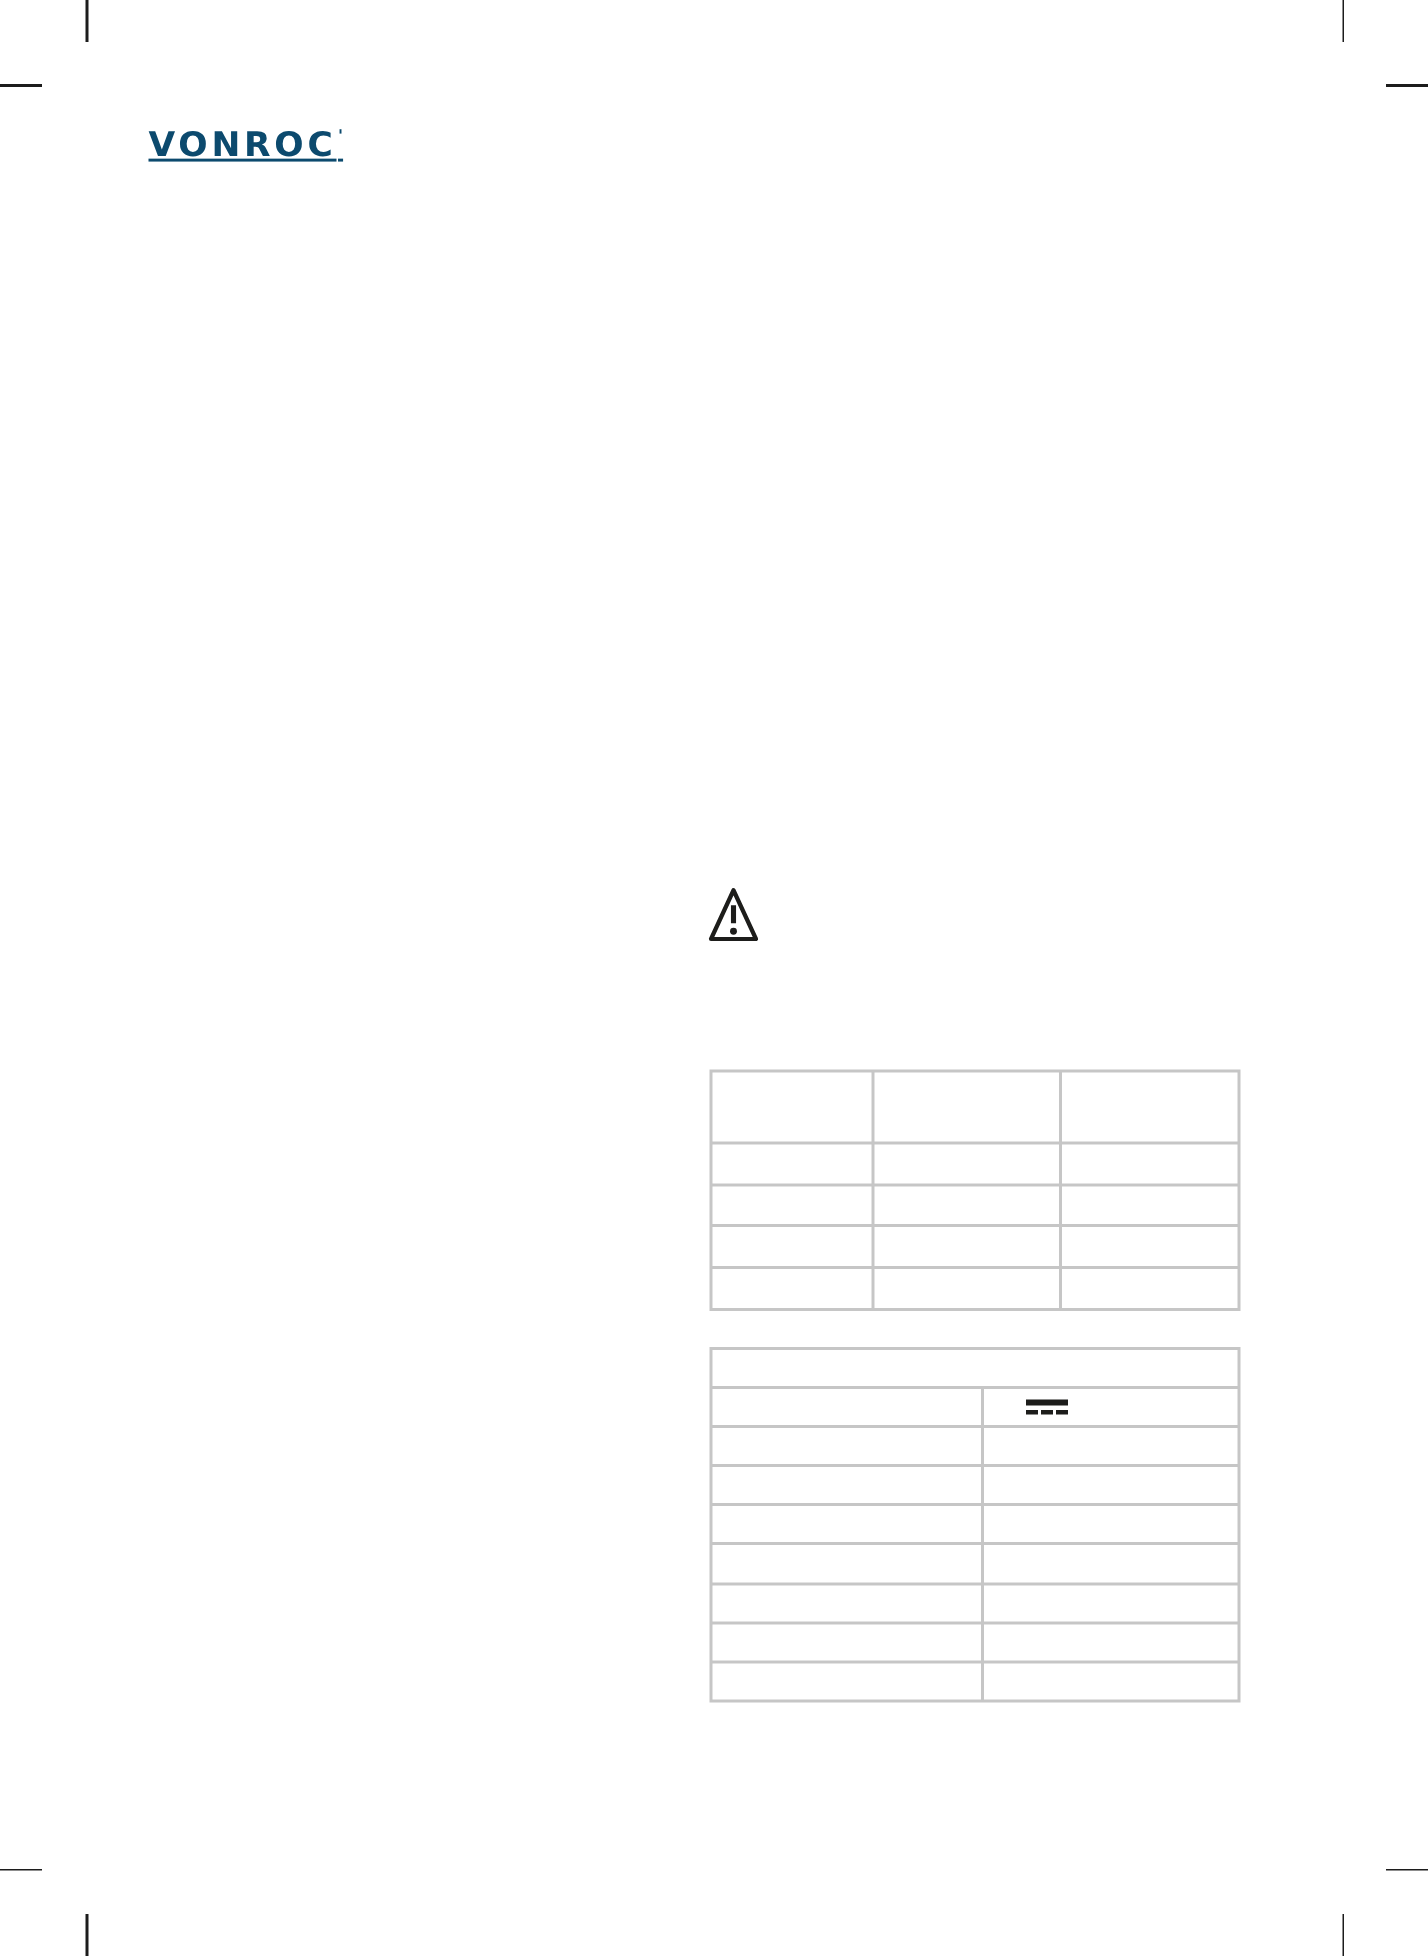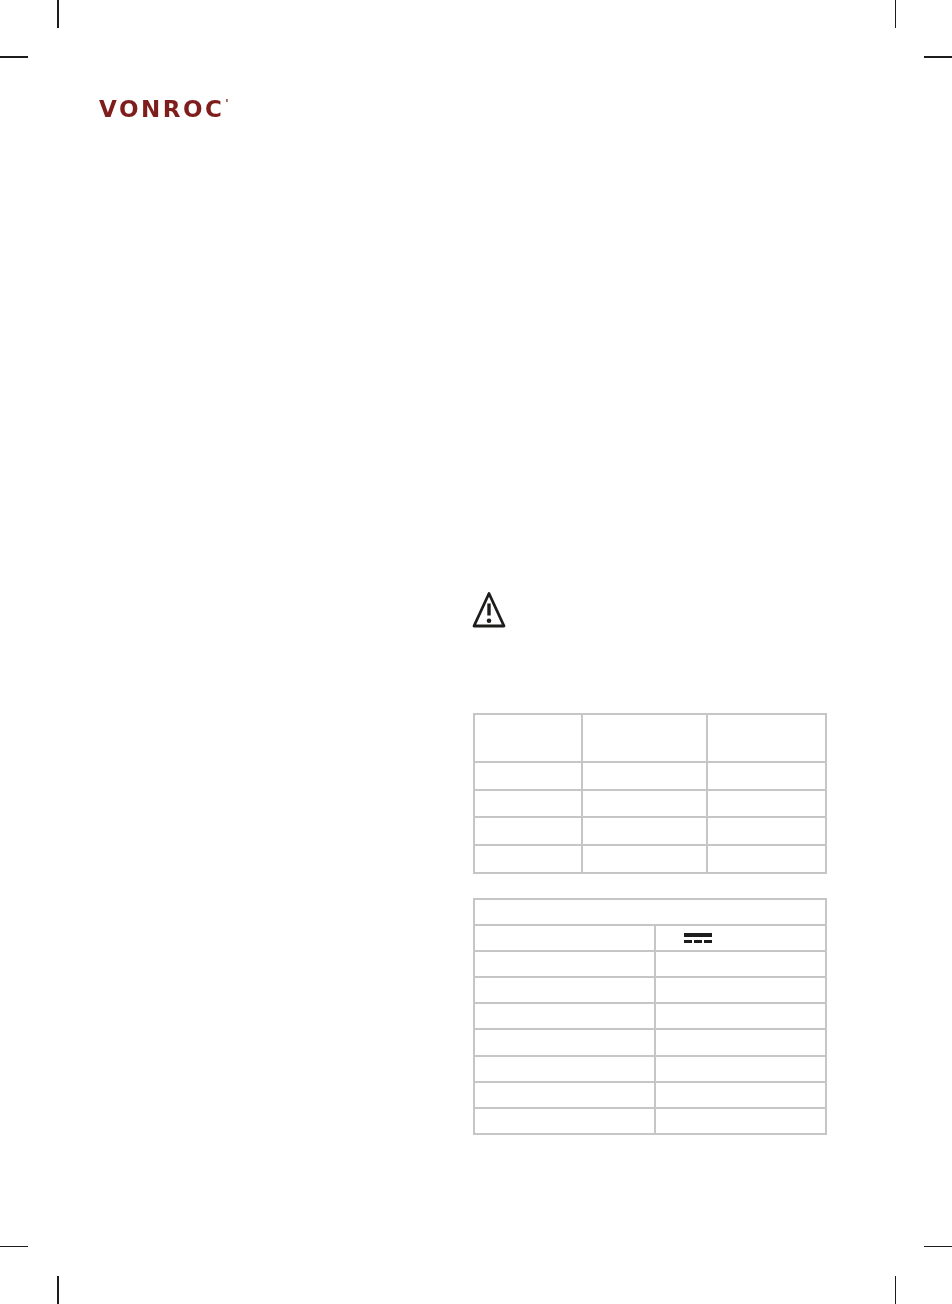--- a/index.html
+++ b/index.html
@@ -21,28 +21,29 @@
     position: absolute;
     background: #1c1c1c;
   }
   .mark.v { width: 1.5px; height: 28px; }
   .mark.h { width: 28px; height: 1.5px; }
 
   
   .logo {
     position: absolute;
     left: 99px;
-    top: 92px;
-    color: #7f1d1d;
+    top: 79px;
+    color: #0c4a6e;
     font-weight: bold;
     font-size: 23px;
     line-height: 23px;
     letter-spacing: 2.5px;
     white-space: nowrap;
     transform: scaleY(0.98);
+    text-decoration: underline;
   }
   .logo .tm {
     font-size: 11px;
     vertical-align: 10px;
     letter-spacing: 0;
     margin-left: 1px;
   }
 
   
   .warning {

